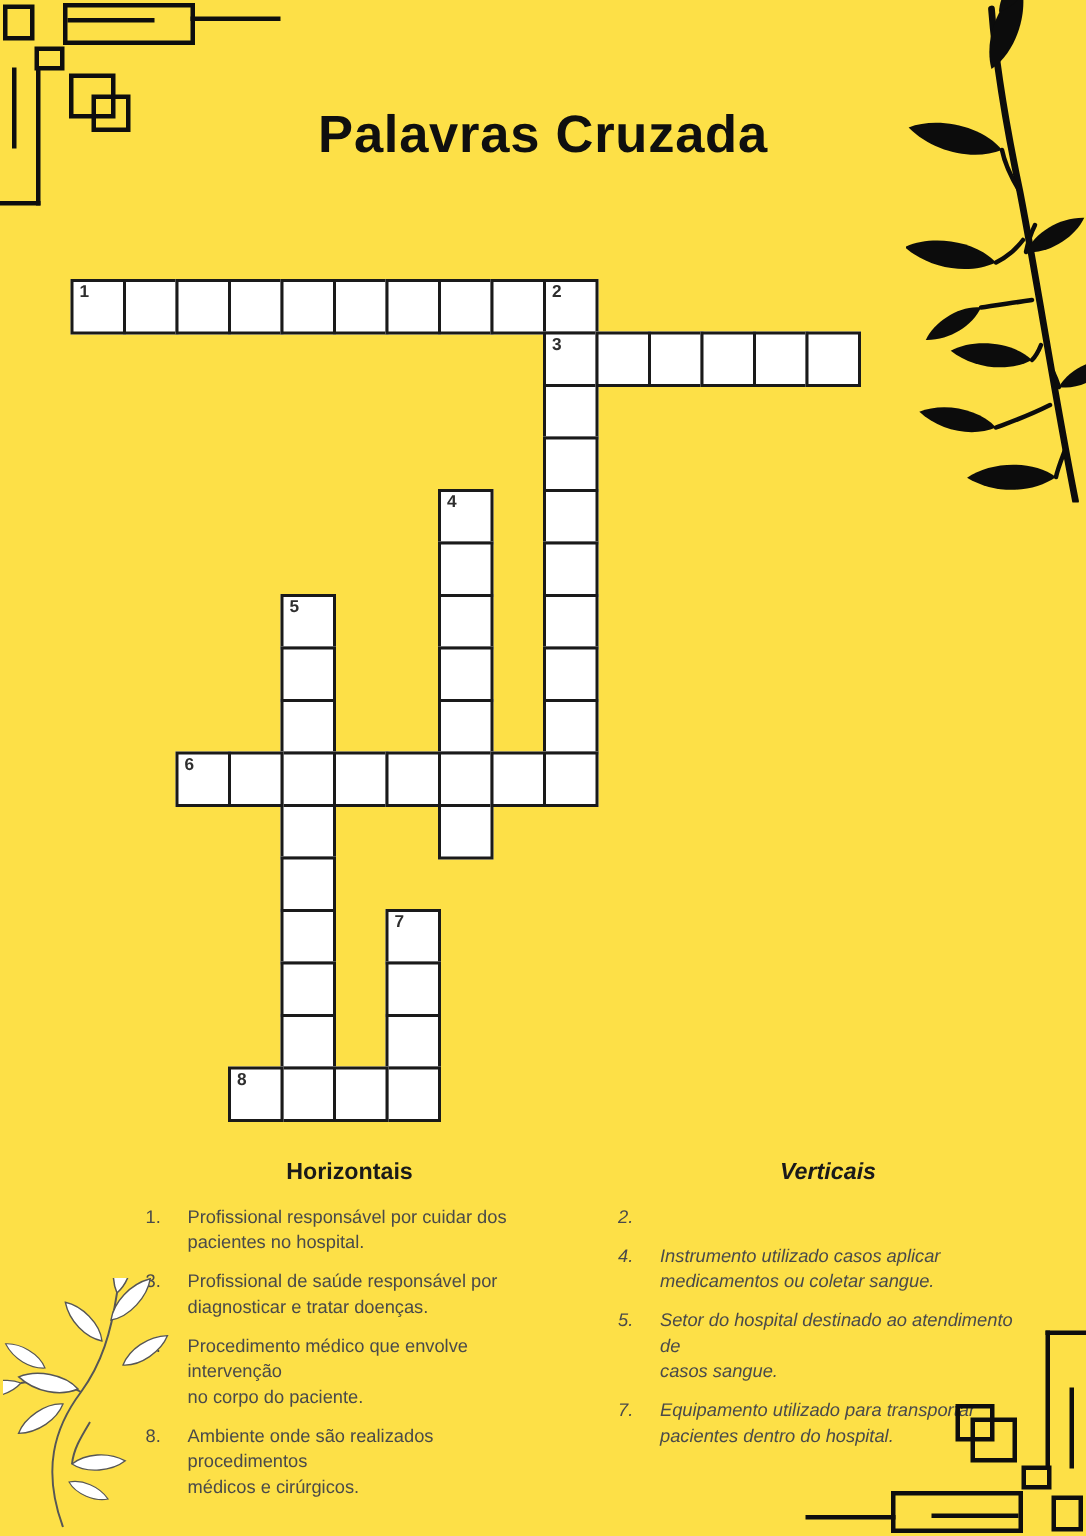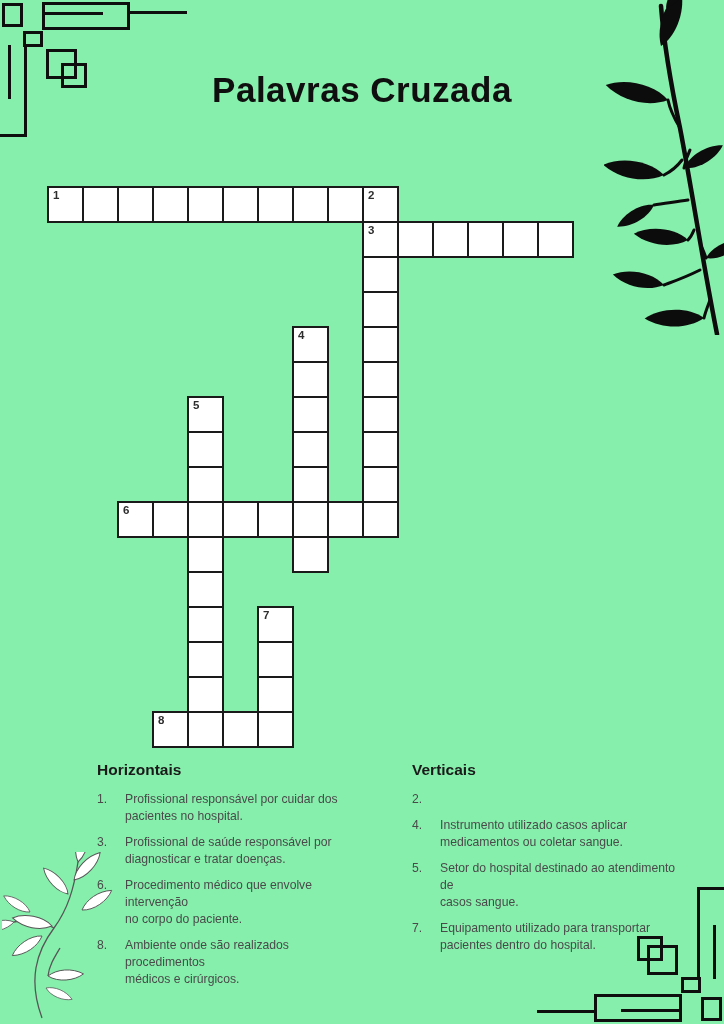--- a/index.html
+++ b/index.html
@@ -1,36 +1,36 @@
 <!DOCTYPE html>
 <html><head>
 <meta charset="utf-8">
 <style>
   html,body{margin:0;padding:0;background:#ffffff;}
-  .page{position:relative;width:724px;height:1024px;background:#86efac;overflow:hidden;
+  .page{position:relative;width:724px;height:1024px;background:#fde047;overflow:hidden;
         font-family:"Liberation Sans",sans-serif;color:#111;}
 
   
   .title{position:absolute;top:70px;left:0;width:100%;text-align:center;
          font-size:35px;font-weight:bold;color:#0f0f0f;letter-spacing:.5px;}
   .subtitle{position:absolute;top:138px;left:0;width:100%;text-align:center;
             font-size:24px;font-weight:bold;font-style:italic;color:#0f0f0f;letter-spacing:1px;}
 
   
   .grid{position:absolute;left:47px;top:186px;width:530px;height:565px;}
   .cell{position:absolute;width:37px;height:37px;box-sizing:border-box;
         border:2px solid #1a1a1a;background:#ffffff;}
   .cell-num{position:absolute;top:1px;left:4px;font-size:11.5px;font-weight:bold;color:#2e2e2e;}
 
   
   .clues-col{position:absolute;top:757px;}
   .clues-col.left{left:97px;width:272px;}
-  .clues-col.right{left:412px;width:280px;}
-  .clues-heading{font-size:15.5px;font-weight:bold;color:#1a1a1a;
-                 margin:4px 0 12px 0;}
+  .clues-col.right{left:412px;width:280px;font-style:italic;}
+  .clues-heading{text-align:center;font-size:15.5px;font-weight:bold;color:#1a1a1a;
+                 margin:16px 0 12px 0;}
   .clue{display:flex;margin-bottom:9px;font-size:12.2px;line-height:17px;color:#4a4a4a;}
   .clue-number{flex:none;width:18px;}
   .clue-text{margin-left:10px;white-space:pre-line;}
 
   
   .footer{position:absolute;top:991px;left:0;width:100%;text-align:center;
           font-size:17px;color:#4d4d4d;letter-spacing:.3px;}
 
   
   .geo{position:absolute;width:190px;height:140px;left:0;top:0;}

